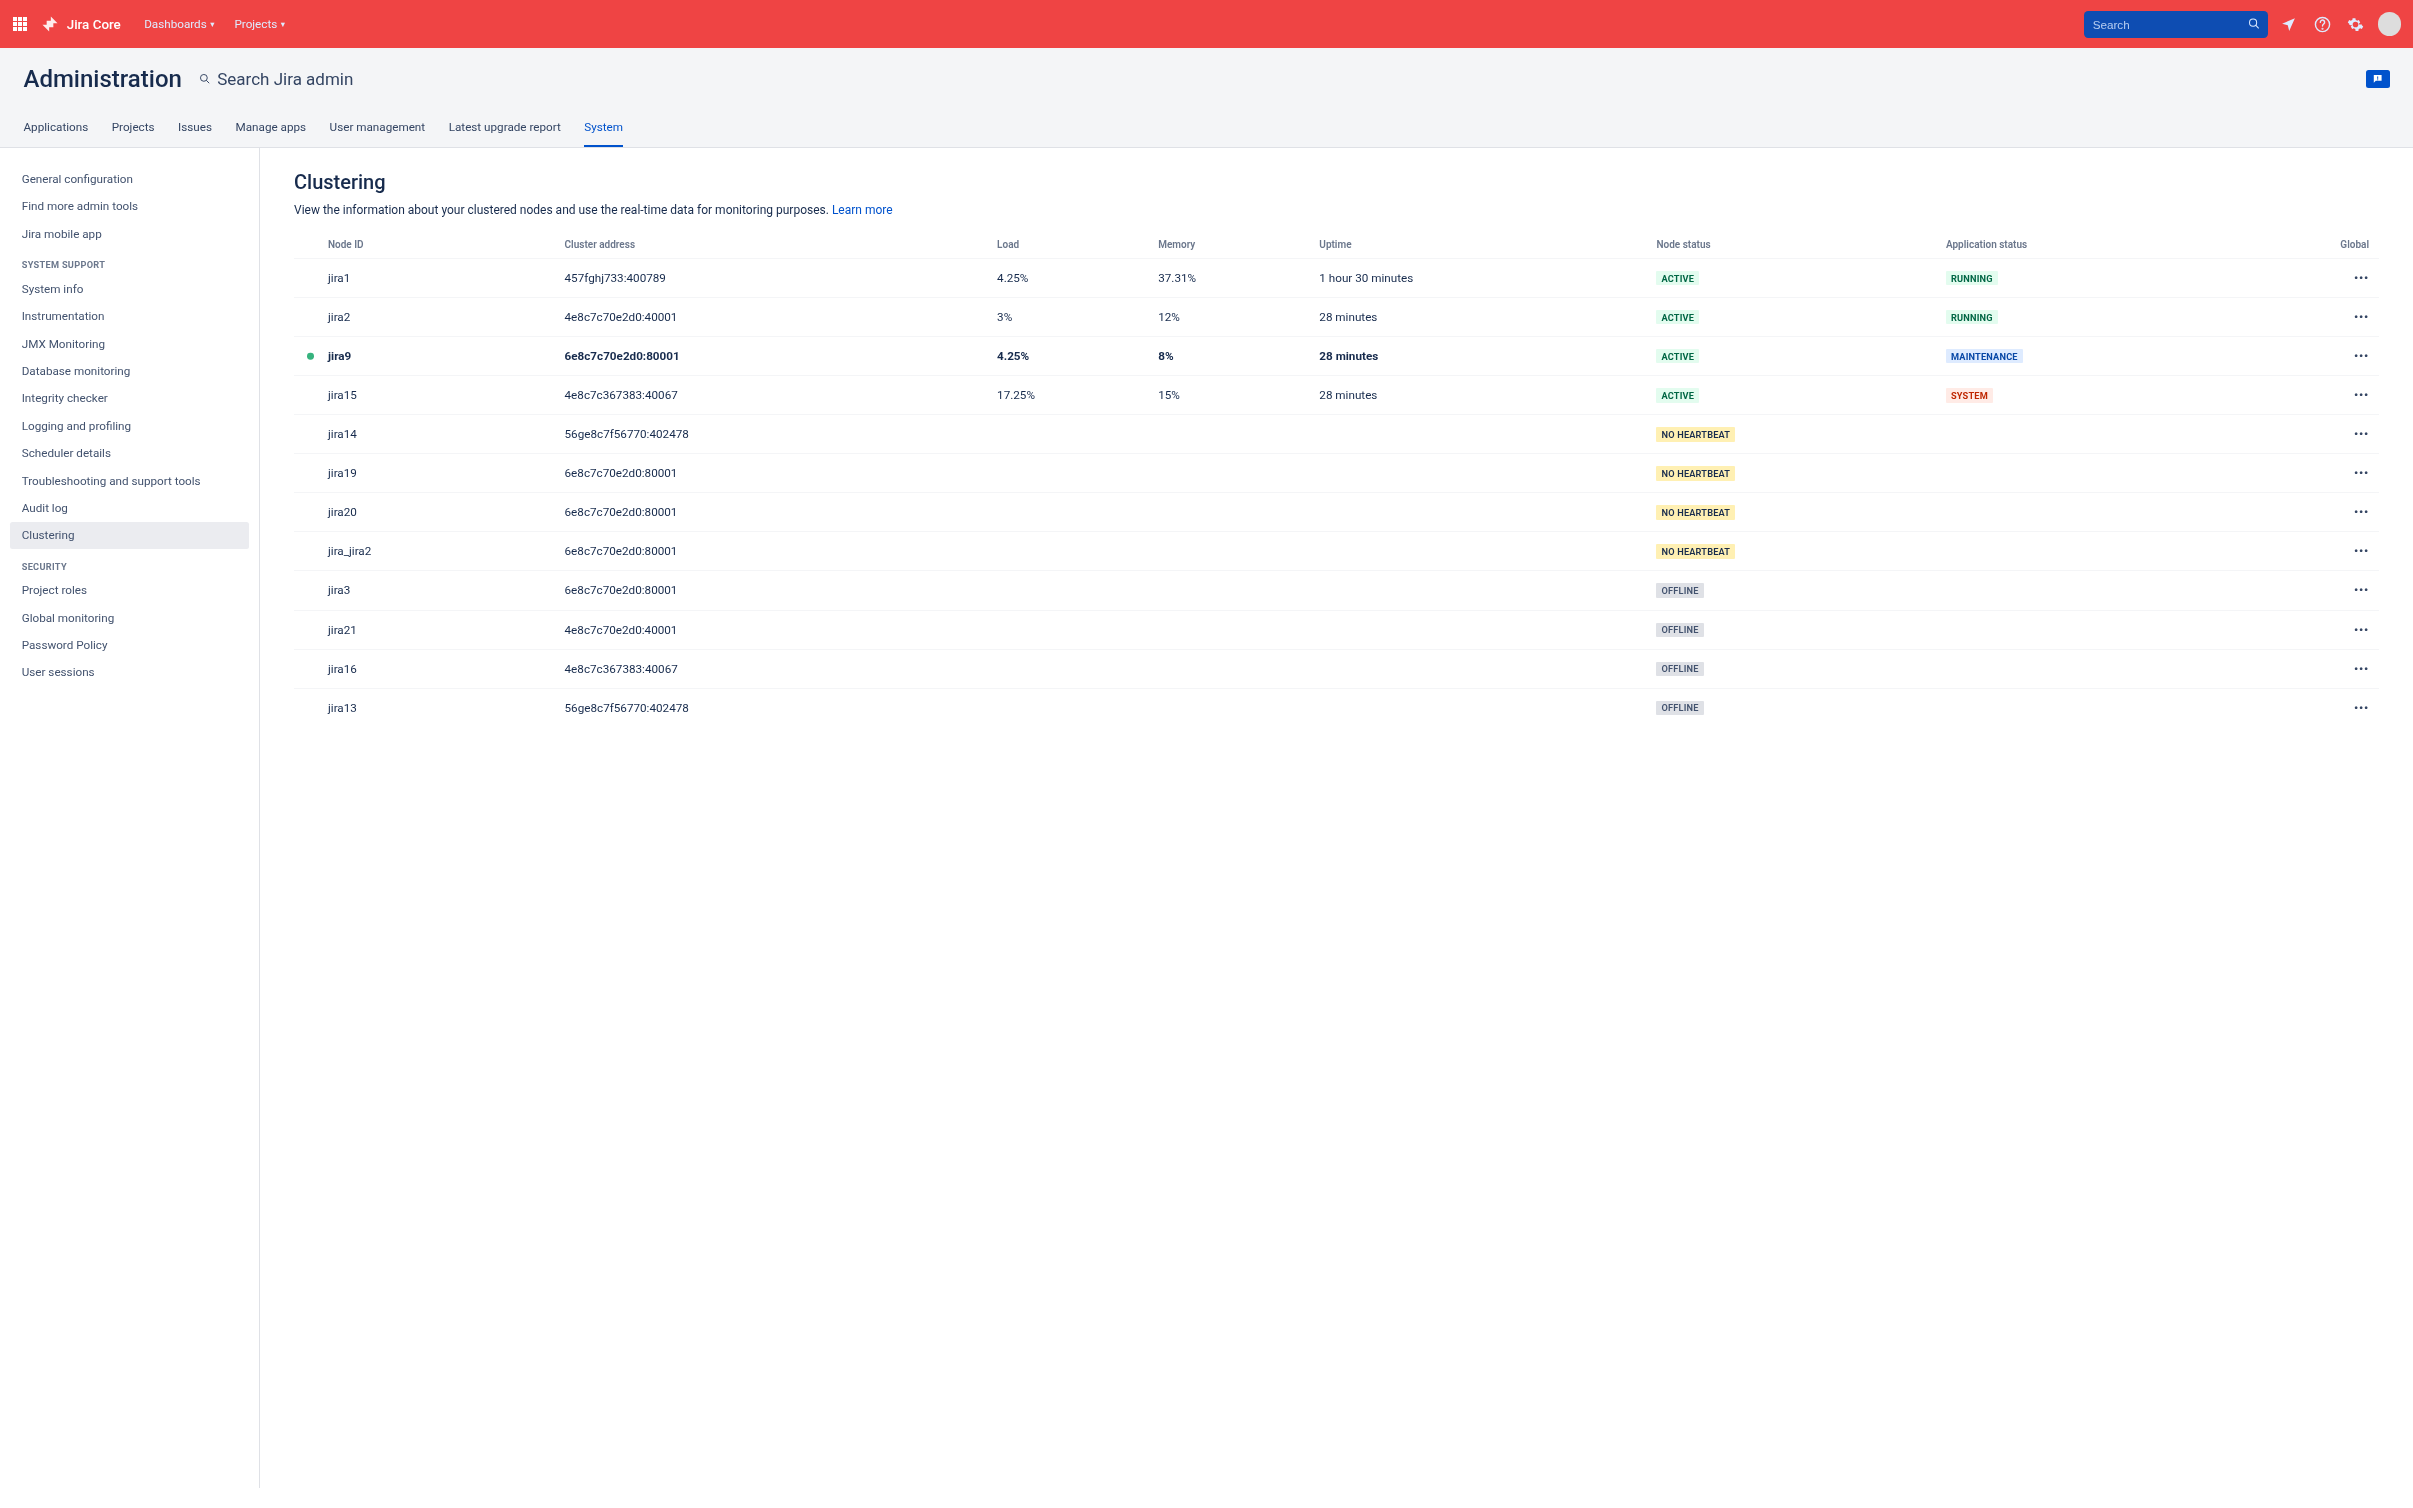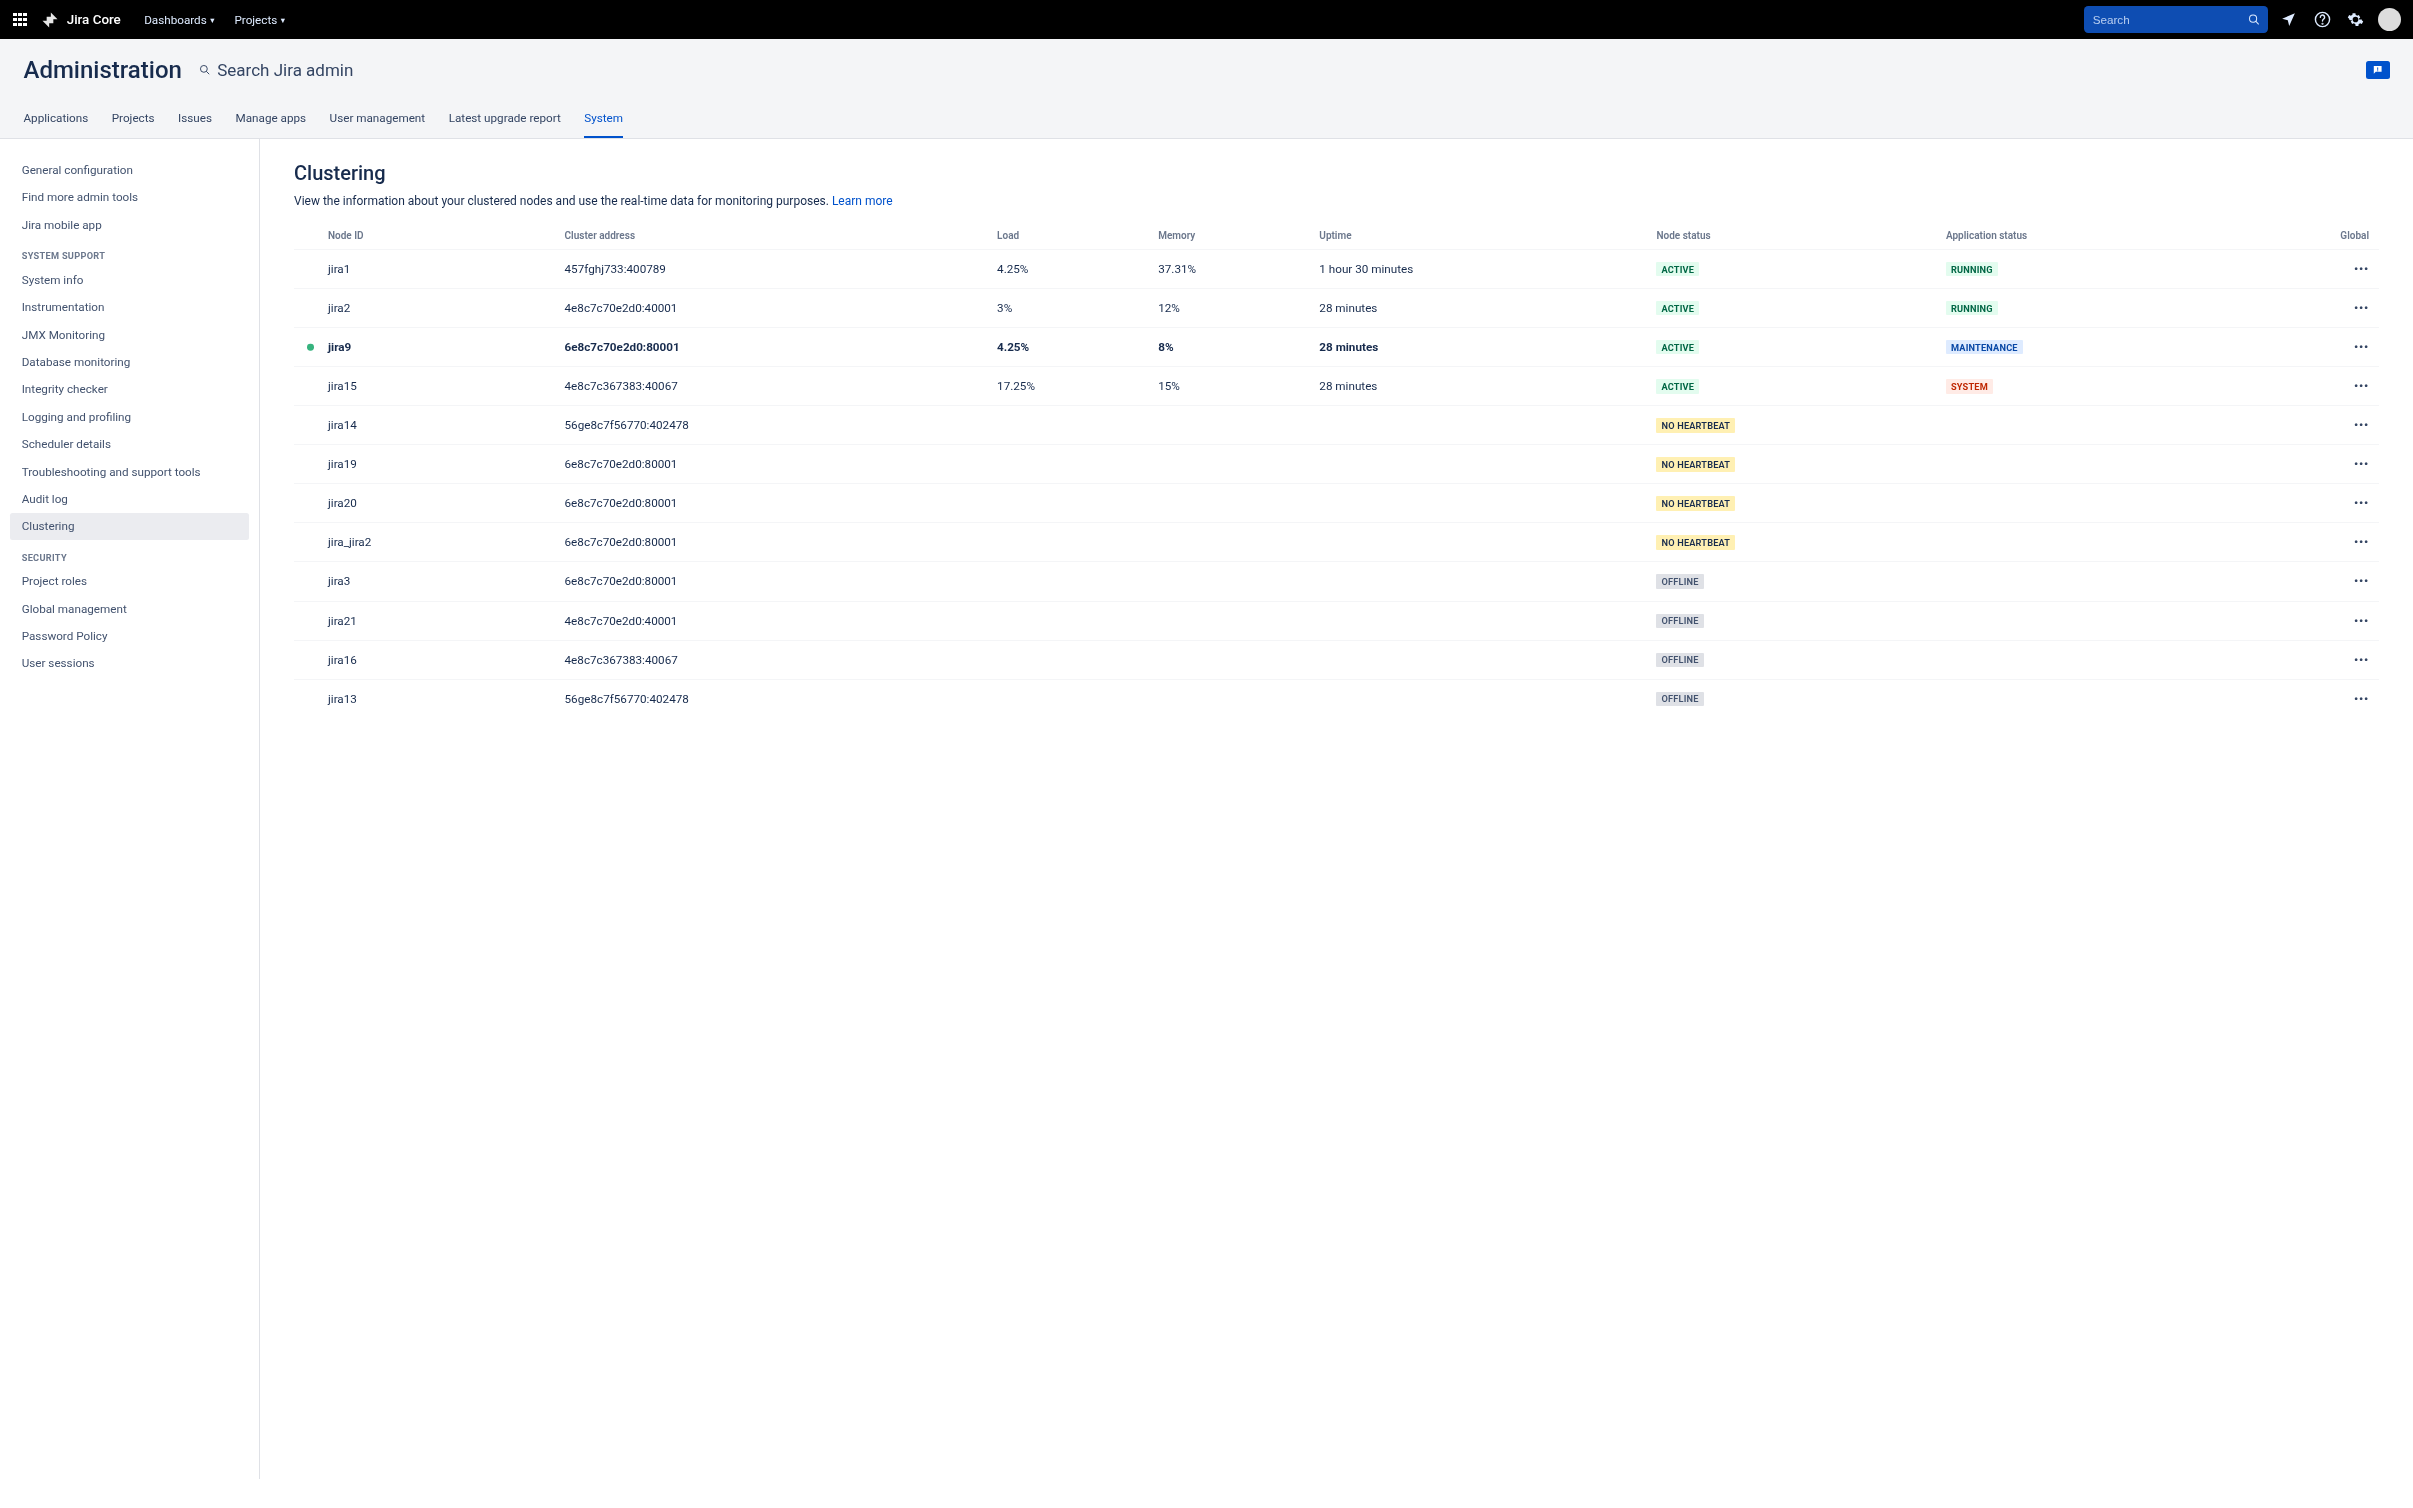--- a/index.html
+++ b/index.html
@@ -1,19 +1,19 @@
 <!DOCTYPE html>
 <html style="font-size:13.4px"><head>
 <meta charset="utf-8">
 <style>
 * { box-sizing: border-box; margin: 0; padding: 0; }
 body { font-family: -apple-system, BlinkMacSystemFont, "Segoe UI", Roboto, sans-serif; font-size: 11.7px; color: #172B4D; background: #fff; }
 
 
-.top-nav { background: #000000; height: 39px; display: flex; align-items: center; padding: 0 10px; color: #fff; gap: 44px; }
+.top-nav { background: #ef4444; height: 48px; display: flex; align-items: center; padding: 0 10px; color: #fff; gap: 44px; }
 .top-nav-left { display: flex; align-items: center; gap: 6.7px; }
 .apps-icon { width: 20px; height: 20px; display: flex; align-items: center; justify-content: center; cursor: pointer; padding: 3.4px;}
 .apps-grid { display: grid; grid-template-columns: repeat(3, 3.4px); grid-template-rows: repeat(3,3.4px); gap: 1.7px; }
 .apps-grid span { width:3.4px; height:3.4px; background:#fff; }
 .brand { display:flex; align-items:center; gap:6.7px; font-weight:500; font-size:13.4px; margin-left:3.4px; margin-right:10px; cursor:pointer;}
 .brand-icon { width:20px; height:20px; }
 .nav-item { display:flex; align-items:center; gap:3.4px; padding:0 6.7px; height:27px; cursor:pointer; color:#DEEBFF; font-size:11.7px;}
 .chevron { font-size:8.4px; }
 .top-nav-right { margin-left:auto; display:flex; align-items:center; gap:6.7px; }
 .search-box { background:#0E4DB2; border-radius:4.2px; height:27px; width:184px; display:flex; align-items:center; padding:0 8.4px; }
@@ -173,21 +173,21 @@
       <div class="side-item">JMX Monitoring</div>
       <div class="side-item">Database monitoring</div>
       <div class="side-item">Integrity checker</div>
       <div class="side-item">Logging and profiling</div>
       <div class="side-item">Scheduler details</div>
       <div class="side-item">Troubleshooting and support tools</div>
       <div class="side-item">Audit log</div>
       <div class="side-item active">Clustering</div>
       <div class="side-heading">SECURITY</div>
       <div class="side-item">Project roles</div>
-      <div class="side-item">Global management</div>
+      <div class="side-item">Global monitoring</div>
       <div class="side-item">Password Policy</div>
       <div class="side-item">User sessions</div>
     </div>
   <div class="main">
     <h1>Clustering</h1>
     <p class="desc">
       <span>View the information about your clustered nodes and use the real-time data for monitoring purposes. </span><a href="#">Learn more</a>
     </p>
     <table>
       <thead>

